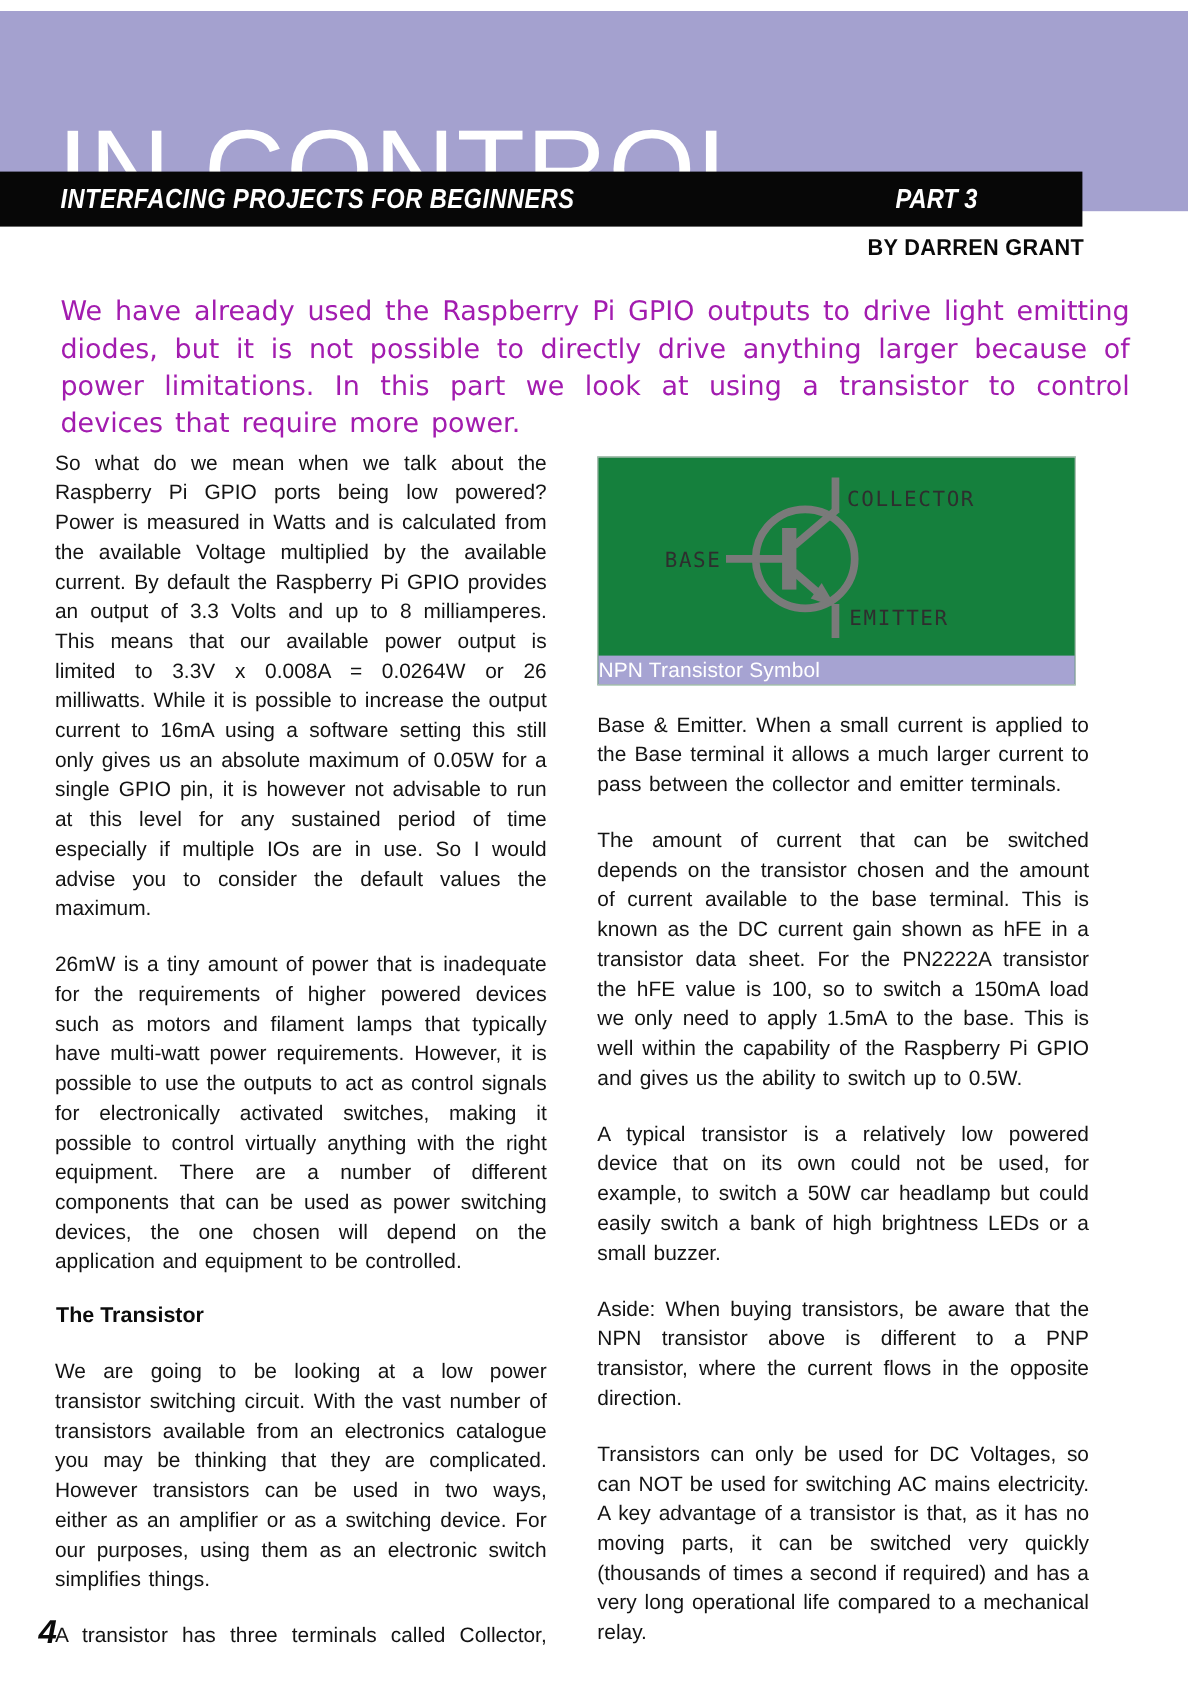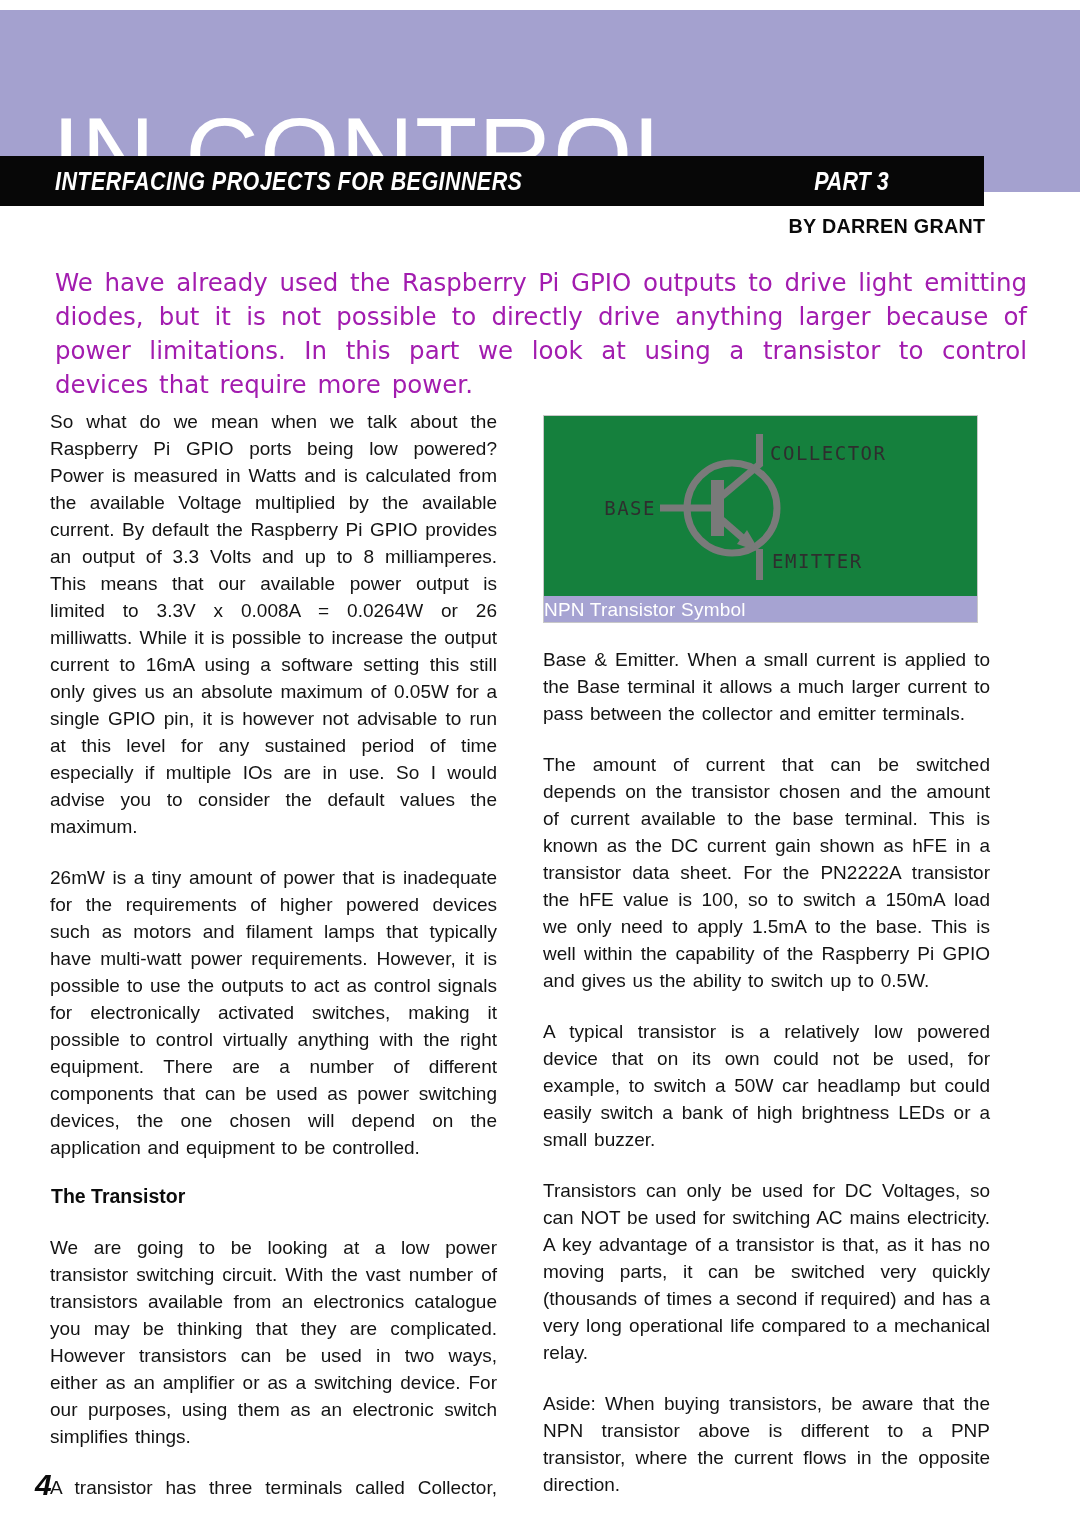--- a/index.html
+++ b/index.html
@@ -128,17 +128,17 @@
       <text class="diagram-label" x="226" y="44">COLLECTOR</text>
       <text class="diagram-label" x="112" y="99" text-anchor="end">BASE</text>
       <text class="diagram-label" x="228" y="152">EMITTER</text>
     </svg>
     <div class="figure-caption">NPN Transistor Symbol</div>
   </div>
 
   <p>Base &amp; Emitter. When a small current is applied to the Base terminal it allows a much larger current to pass between the collector and emitter terminals.</p>
   <p>The amount of current that can be switched depends on the transistor chosen and the amount of current available to the base terminal.  This is known as the DC current gain shown as hFE in a transistor data sheet. For the PN2222A transistor the hFE value is 100, so to switch a 150mA load we only need to apply 1.5mA to the base. This is well within the capability of the Raspberry Pi GPIO and gives us the ability to switch up to 0.5W.</p>
   <p>A typical transistor is a relatively low powered device that on its own could not be used, for example, to switch a 50W car headlamp but could easily switch a bank of high brightness LEDs or a small buzzer.</p>
+  <p>Aside: When buying transistors, be aware that the NPN transistor above is different to a PNP transistor, where the current flows in the opposite direction.</p>
   <p>Transistors can only be used for DC Voltages, so can NOT be used for switching AC mains electricity. A key advantage of a transistor is that, as it has no moving parts, it can be switched very quickly (thousands of times a second if required) and has a very long operational life compared to a mechanical relay.</p>
-  <p>Aside: When buying transistors, be aware that the NPN transistor above is different to a PNP transistor, where the current flows in the opposite direction.</p>
 </div>
 
 <div class="page-number">4</div>
 
 </body></html>

